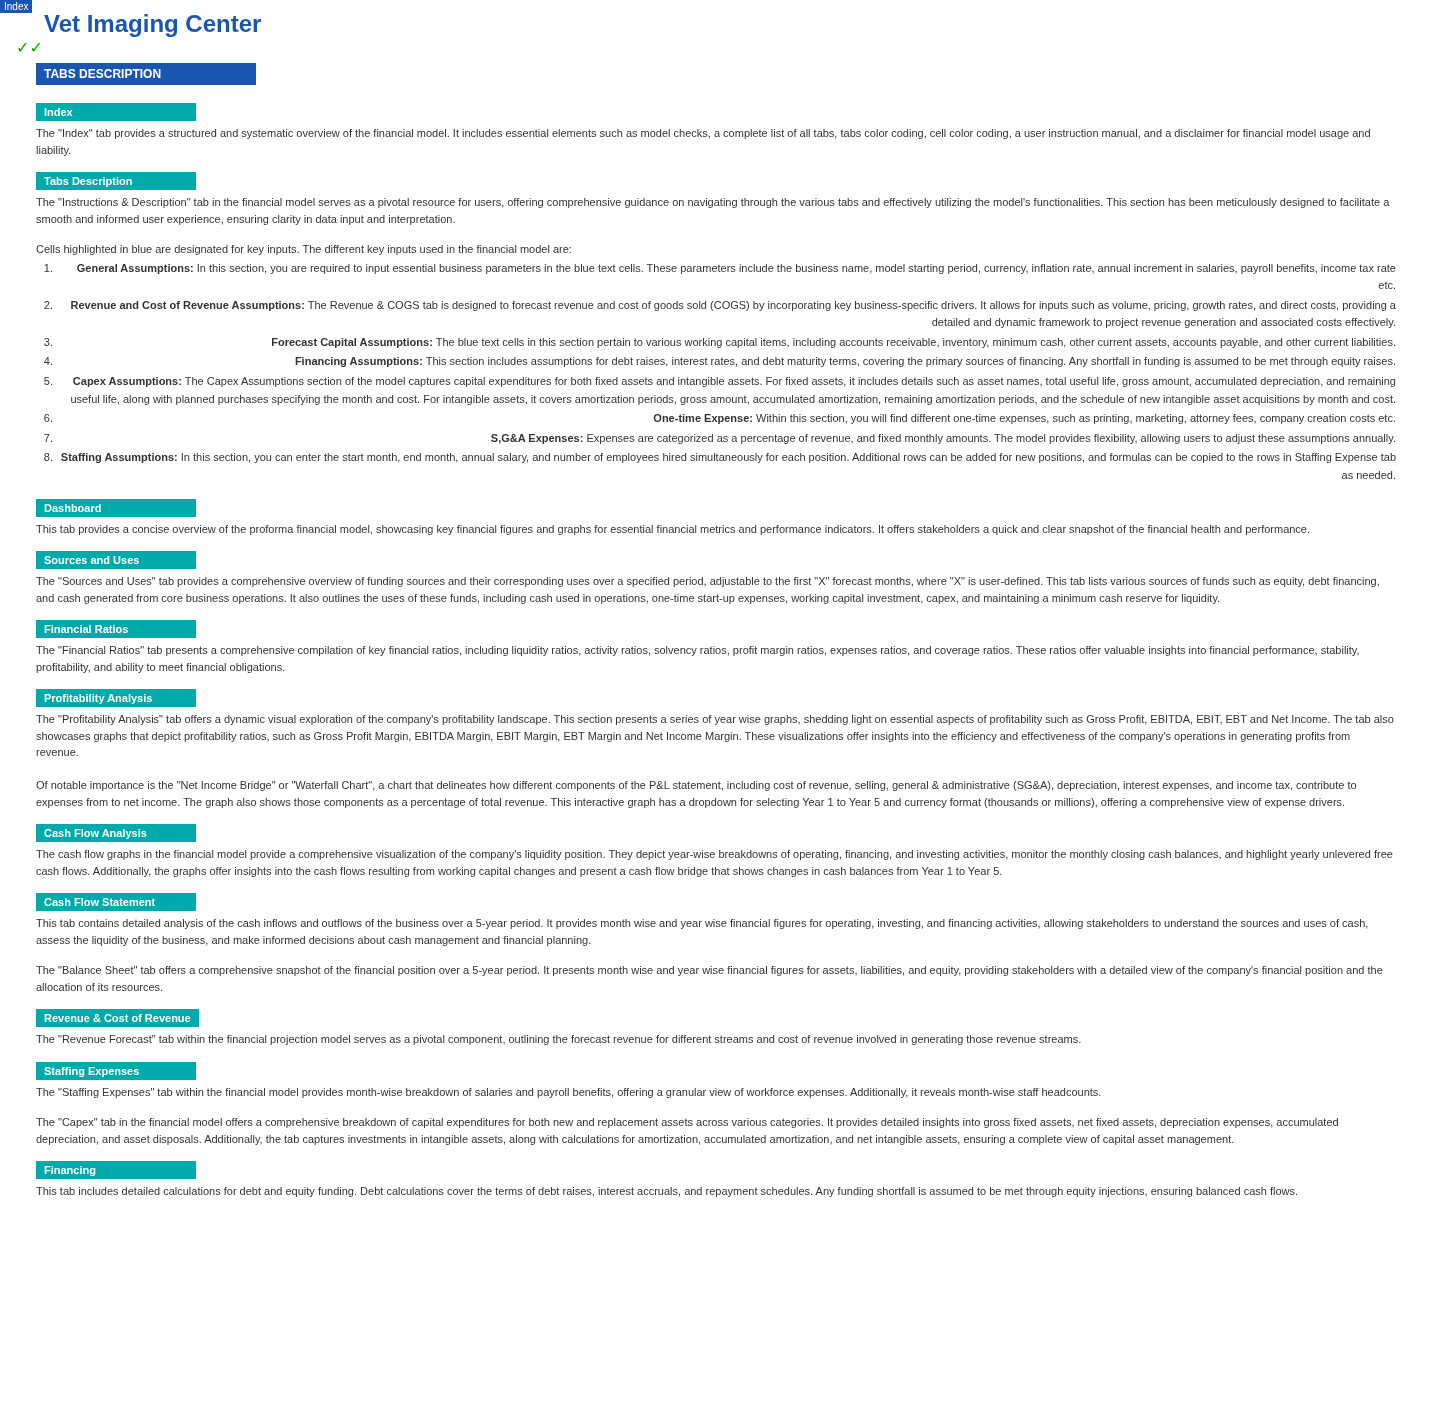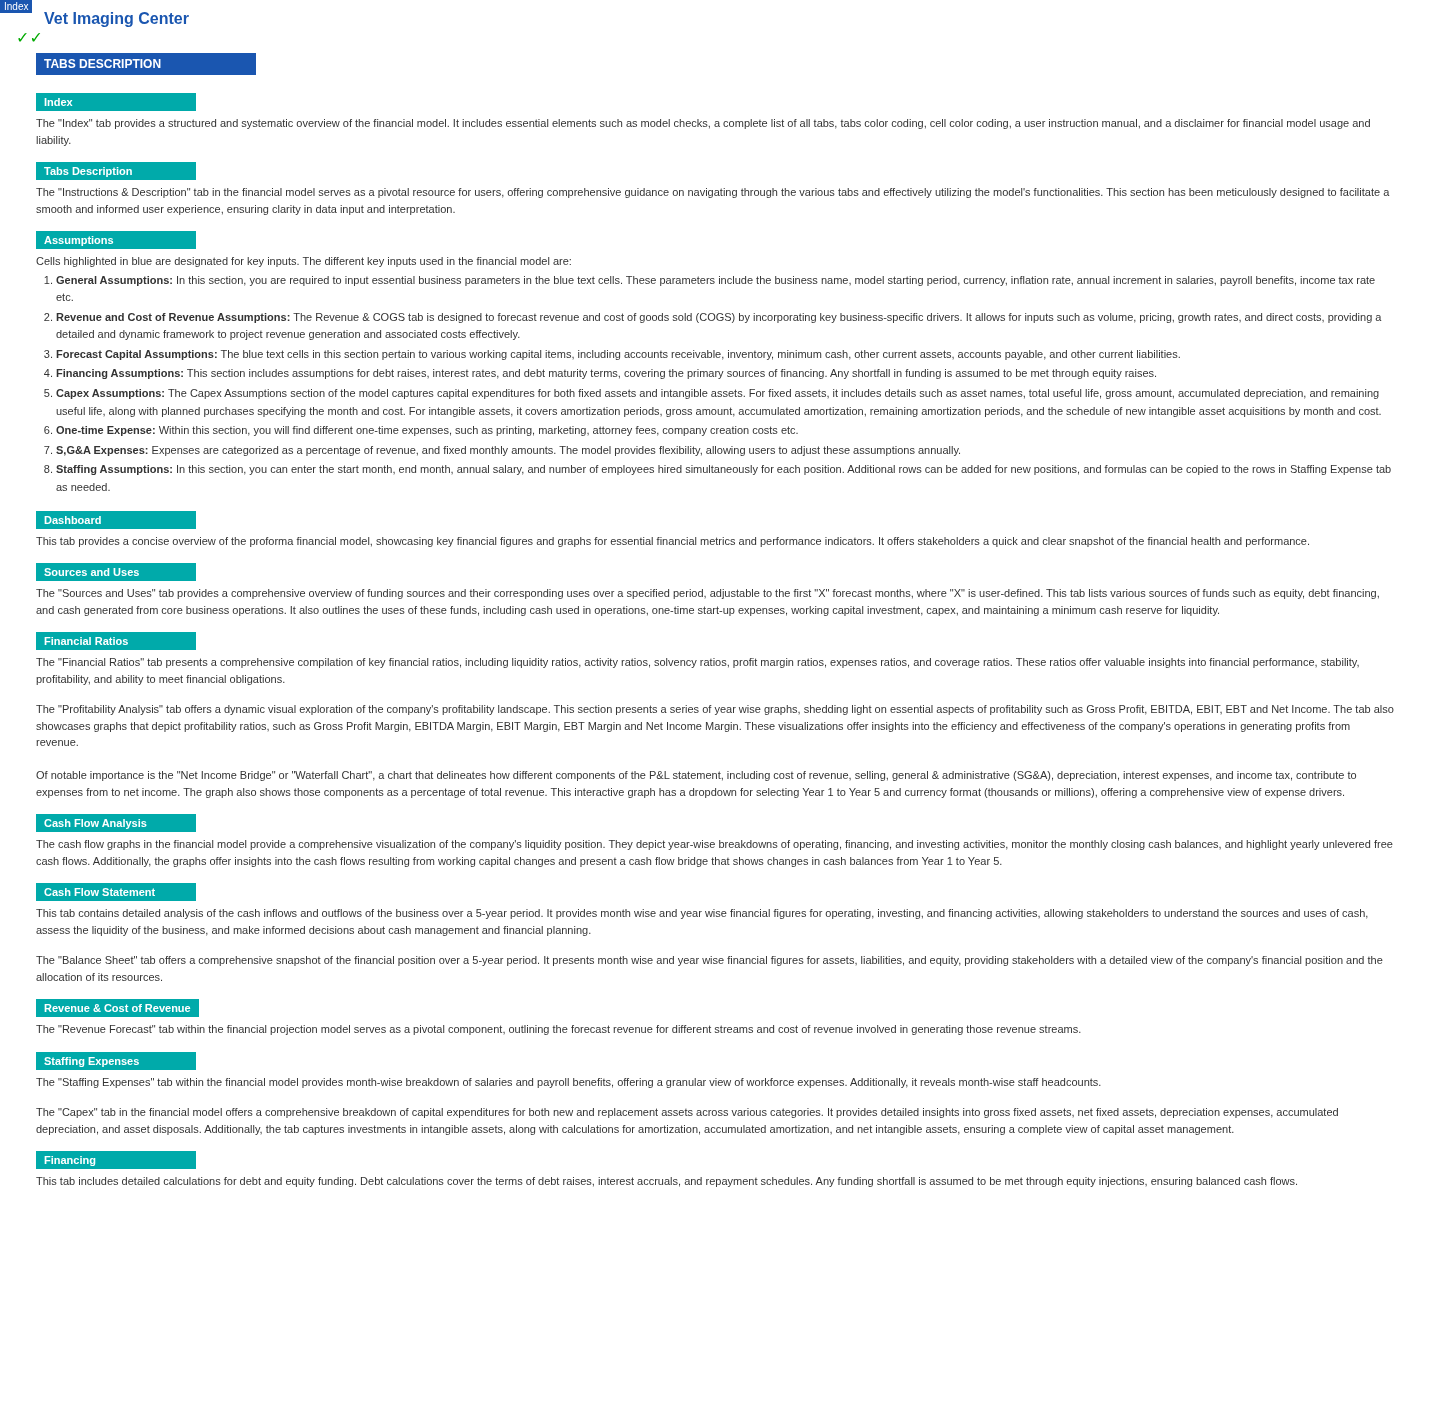--- a/index.html
+++ b/index.html
@@ -15,21 +15,21 @@
       color: white;
       font-size: 10px;
       padding: 1px 4px;
       position: fixed;
       top: 0;
       left: 0;
       z-index: 100;
     }
     #app-title {
       color: #1a56b0;
-      font-size: 16px;
+      font-size: 24px;
       font-weight: bold;
       margin-top: 4px;
       margin-left: 36px;
       padding-top: 2px;
     }
     #checkmarks {
       color: #00aa00;
       font-size: 16px;
       margin-left: 8px;
       margin-bottom: 6px;
@@ -65,20 +65,21 @@
       color: #333;
       line-height: 1.5;
       margin-bottom: 2px;
     }
     .numbered-list {
       margin-left: 20px;
       line-height: 1.6;
     }
     .numbered-list li {
       margin-bottom: 2px;
+      text-align: right;
     }
     .bold-label {
       font-weight: bold;
     }
     .tabs-desc-header {
       margin-bottom: 12px;
     }
   </style>
 </head>
 <body>
@@ -102,21 +103,20 @@
     <div><span class="tab-header">Index</span></div>
     <p class="tab-description">The "Index" tab provides a structured and systematic overview of the financial model. It includes essential elements such as model checks, a complete list of all tabs, tabs color coding, cell color coding, a user instruction manual, and a disclaimer for financial model usage and liability.</p>
   </div>
 
   <div class="tab-section">
     <div><span class="tab-header">Tabs Description</span></div>
     <p class="tab-description">The "Instructions &amp; Description" tab in the financial model serves as a pivotal resource for users, offering comprehensive guidance on navigating through the various tabs and effectively utilizing the model's functionalities. This section has been meticulously designed to facilitate a smooth and informed user experience, ensuring clarity in data input and interpretation.</p>
   </div>
 
   <div class="tab-section">
-    <div><span class="tab-header">Assumptions</span></div>
     <p class="tab-description">Cells highlighted in blue are designated for key inputs. The different key inputs used in the financial model are:</p>
     <ol class="numbered-list">
       <li><span class="bold-label">General Assumptions:</span> <span>In this section, you are required to input essential business parameters in the blue text cells. These parameters include the business name, model starting period, currency, inflation rate, annual increment in salaries, payroll benefits, income tax rate etc.</span></li>
       <li><span class="bold-label">Revenue and Cost of Revenue Assumptions:</span> <span>The Revenue &amp; COGS tab is designed to forecast revenue and cost of goods sold (COGS) by incorporating key business-specific drivers. It allows for inputs such as volume, pricing, growth rates, and direct costs, providing a detailed and dynamic framework to project revenue generation and associated costs effectively.</span></li>
       <li><span class="bold-label">Forecast Capital Assumptions:</span> <span>The blue text cells in this section pertain to various working capital items, including accounts receivable, inventory, minimum cash, other current assets, accounts payable, and other current liabilities.</span></li>
       <li><span class="bold-label">Financing Assumptions:</span> <span>This section includes assumptions for debt raises, interest rates, and debt maturity terms, covering the primary sources of financing. Any shortfall in funding is assumed to be met through equity raises.</span></li>
       <li><span class="bold-label">Capex Assumptions:</span> <span>The Capex Assumptions section of the model captures capital expenditures for both fixed assets and intangible assets. For fixed assets, it includes details such as asset names, total useful life, gross amount, accumulated depreciation, and remaining useful life, along with planned purchases specifying the month and cost. For intangible assets, it covers amortization periods, gross amount, accumulated amortization, remaining amortization periods, and the schedule of new intangible asset acquisitions by month and cost.</span></li>
       <li><span class="bold-label">One-time Expense:</span> <span>Within this section, you will find different one-time expenses, such as printing, marketing, attorney fees, company creation costs etc.</span></li>
       <li><span class="bold-label">S,G&amp;A Expenses:</span> <span>Expenses are categorized as a percentage of revenue, and fixed monthly amounts. The model provides flexibility, allowing users to adjust these assumptions annually.</span></li>
       <li><span class="bold-label">Staffing Assumptions:</span> <span>In this section, you can enter the start month, end month, annual salary, and number of employees hired simultaneously for each position. Additional rows can be added for new positions, and formulas can be copied to the rows in Staffing Expense tab as needed.</span></li>
@@ -132,20 +132,21 @@
     <div><span class="tab-header">Sources and Uses</span></div>
     <p class="tab-description">The "Sources and Uses" tab provides a comprehensive overview of funding sources and their corresponding uses over a specified period, adjustable to the first "X" forecast months, where "X" is user-defined. This tab lists various sources of funds such as equity, debt financing, and cash generated from core business operations. It also outlines the uses of these funds, including cash used in operations, one-time start-up expenses, working capital investment, capex, and maintaining a minimum cash reserve for liquidity.</p>
   </div>
 
   <div class="tab-section">
     <div><span class="tab-header">Financial Ratios</span></div>
     <p class="tab-description">The "Financial Ratios" tab presents a comprehensive compilation of key financial ratios, including liquidity ratios, activity ratios, solvency ratios, profit margin ratios, expenses ratios, and coverage ratios. These ratios offer valuable insights into financial performance, stability, profitability, and ability to meet financial obligations.</p>
   </div>
 
   <div class="tab-section">
+    <div><span class="tab-header">Profitability Analysis</span></div>
     <p class="tab-description" style="white-space: pre-line;">The "Profitability Analysis" tab offers a dynamic visual exploration of the company's profitability landscape. This section presents a series of year wise graphs, shedding light on essential aspects of profitability such as Gross Profit, EBITDA, EBIT, EBT and Net Income. The tab also showcases graphs that depict profitability ratios, such as Gross Profit Margin, EBITDA Margin, EBIT Margin, EBT Margin and Net Income Margin. These visualizations offer insights into the efficiency and effectiveness of the company's operations in generating profits from revenue.
 
 Of notable importance is the "Net Income Bridge" or "Waterfall Chart", a chart that delineates how different components of the P&amp;L statement, including cost of revenue, selling, general &amp; administrative (SG&amp;A), depreciation, interest expenses, and income tax, contribute to expenses from to net income. The graph also shows those components as a percentage of total revenue. This interactive graph has a dropdown for selecting Year 1 to Year 5 and currency format (thousands or millions), offering a comprehensive view of expense drivers.</p>
   </div>
 
   <div class="tab-section">
     <div><span class="tab-header">Cash Flow Analysis</span></div>
     <p class="tab-description">The cash flow graphs in the financial model provide a comprehensive visualization of the company's liquidity position. They depict year-wise breakdowns of operating, financing, and investing activities, monitor the monthly closing cash balances, and highlight yearly unlevered free cash flows. Additionally, the graphs offer insights into the cash flows resulting from working capital changes and present a cash flow bridge that shows changes in cash balances from Year 1 to Year 5.</p>
   </div>
 

